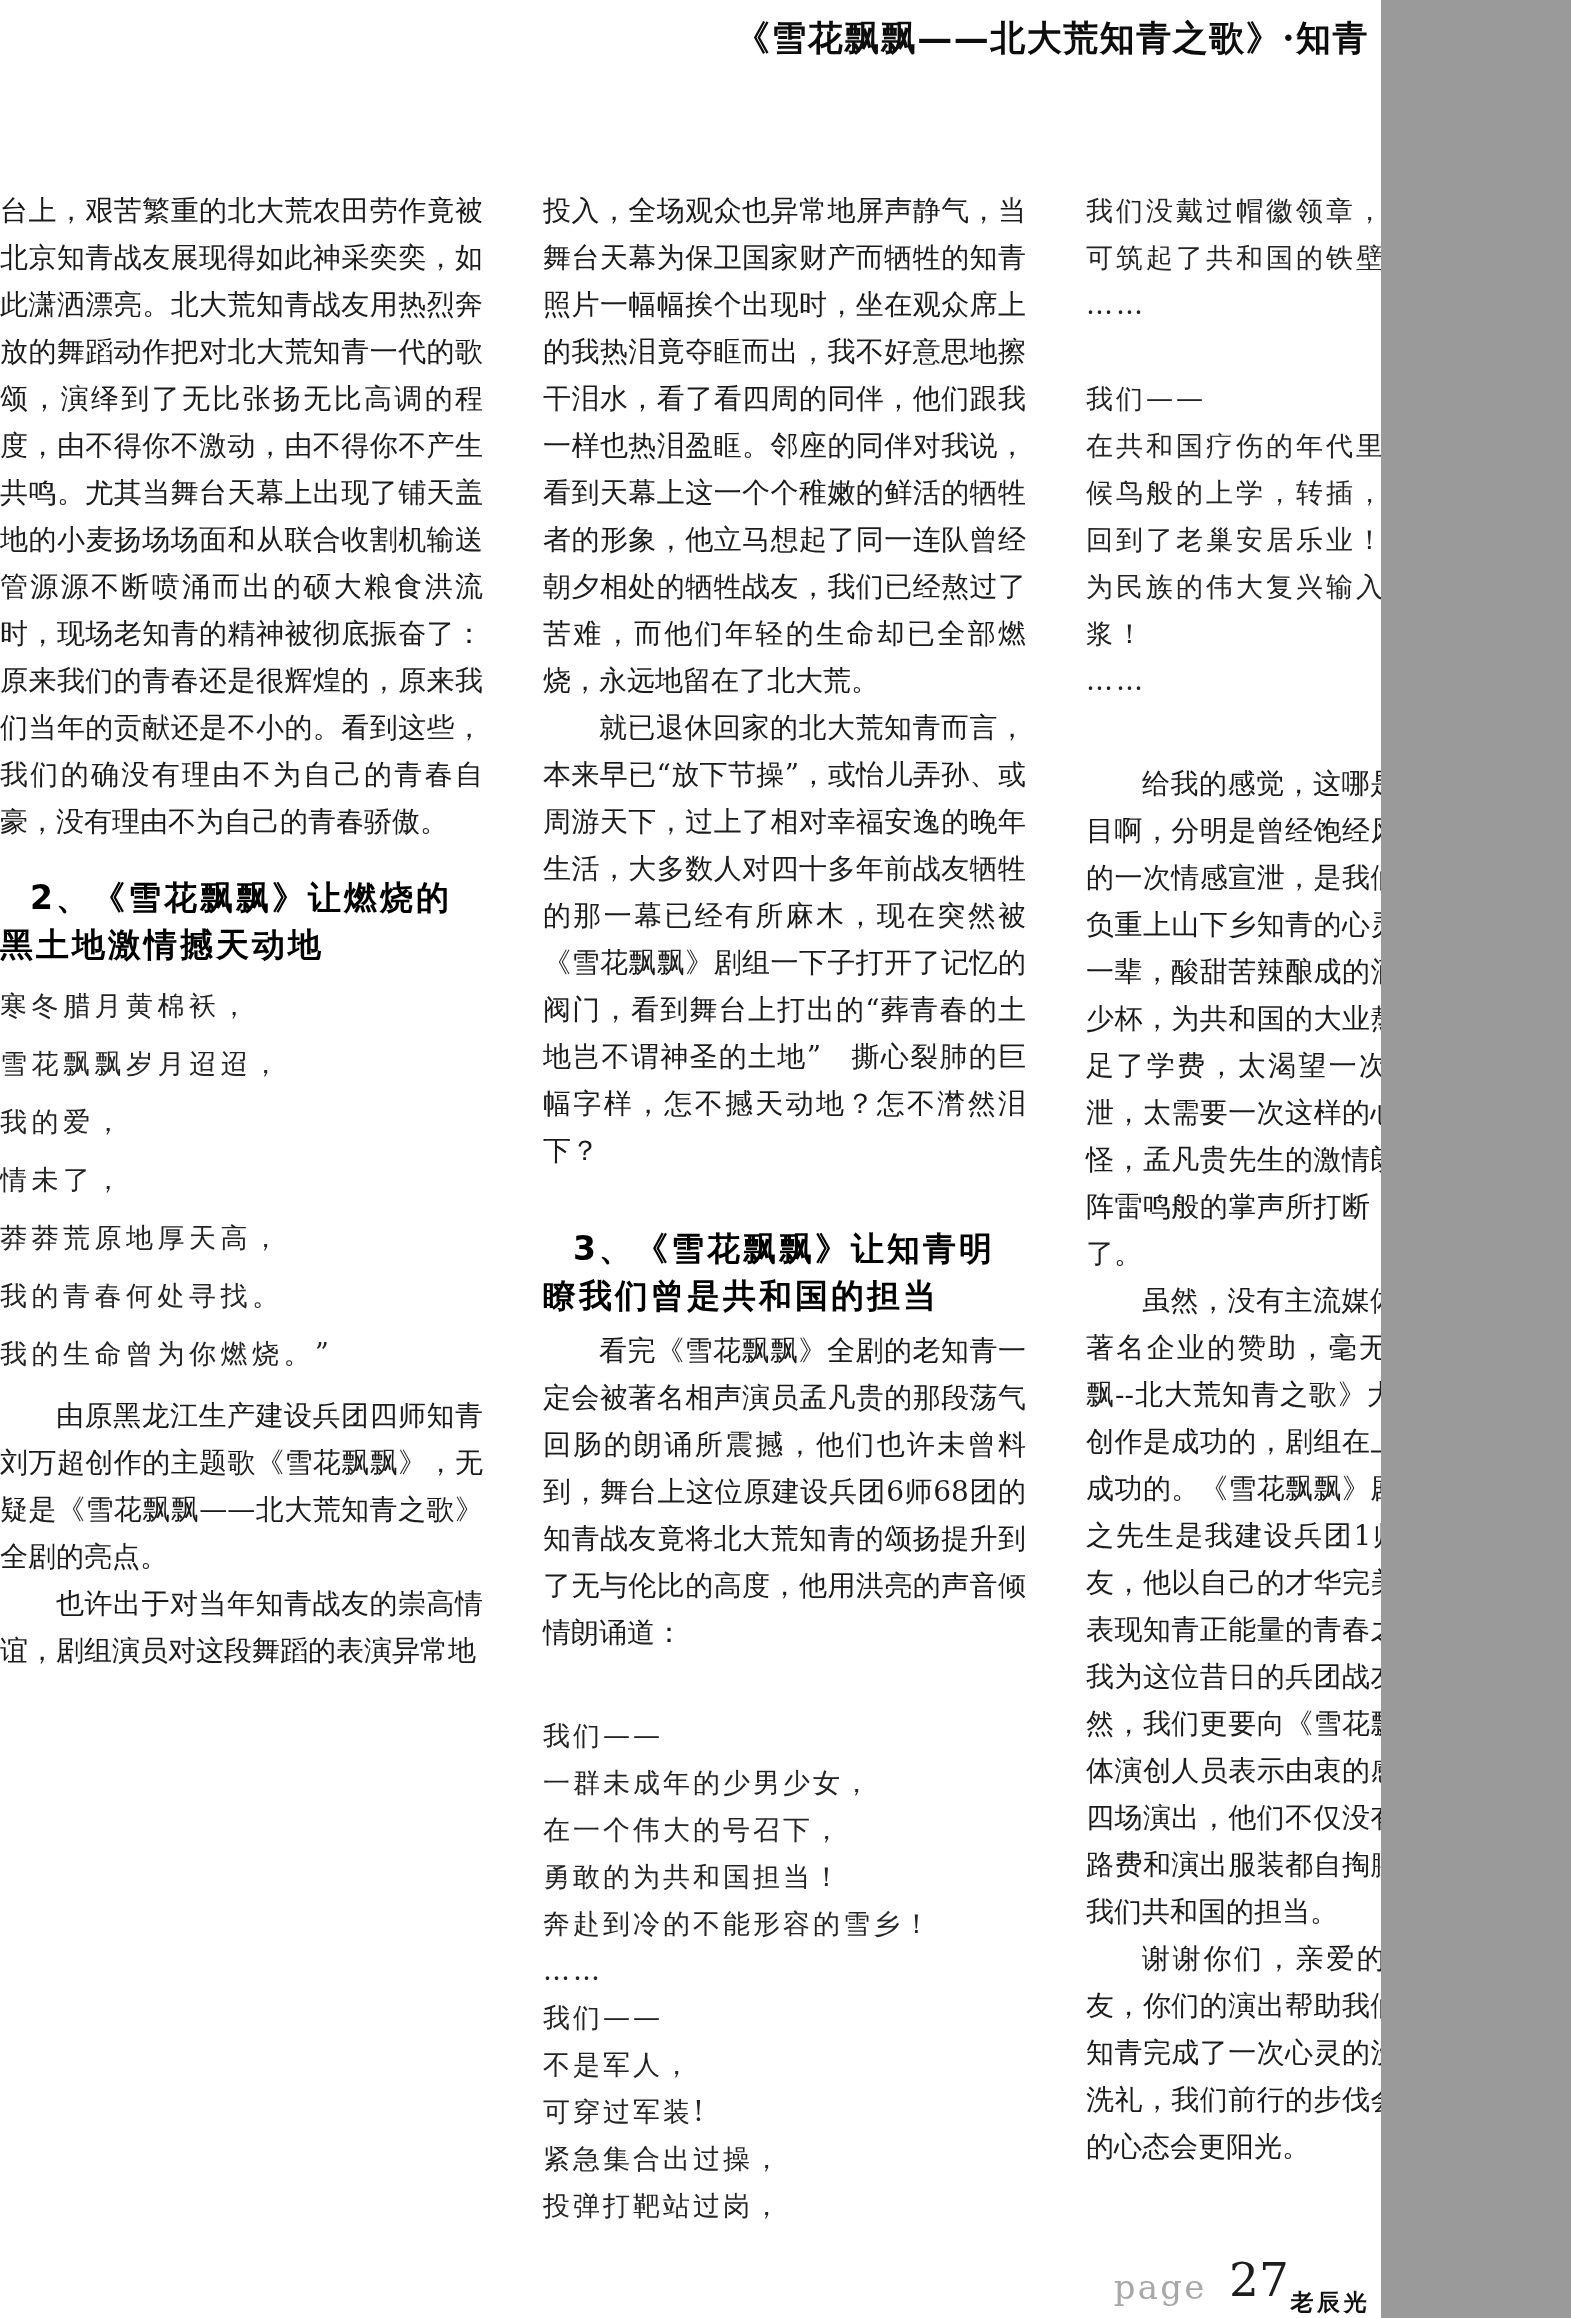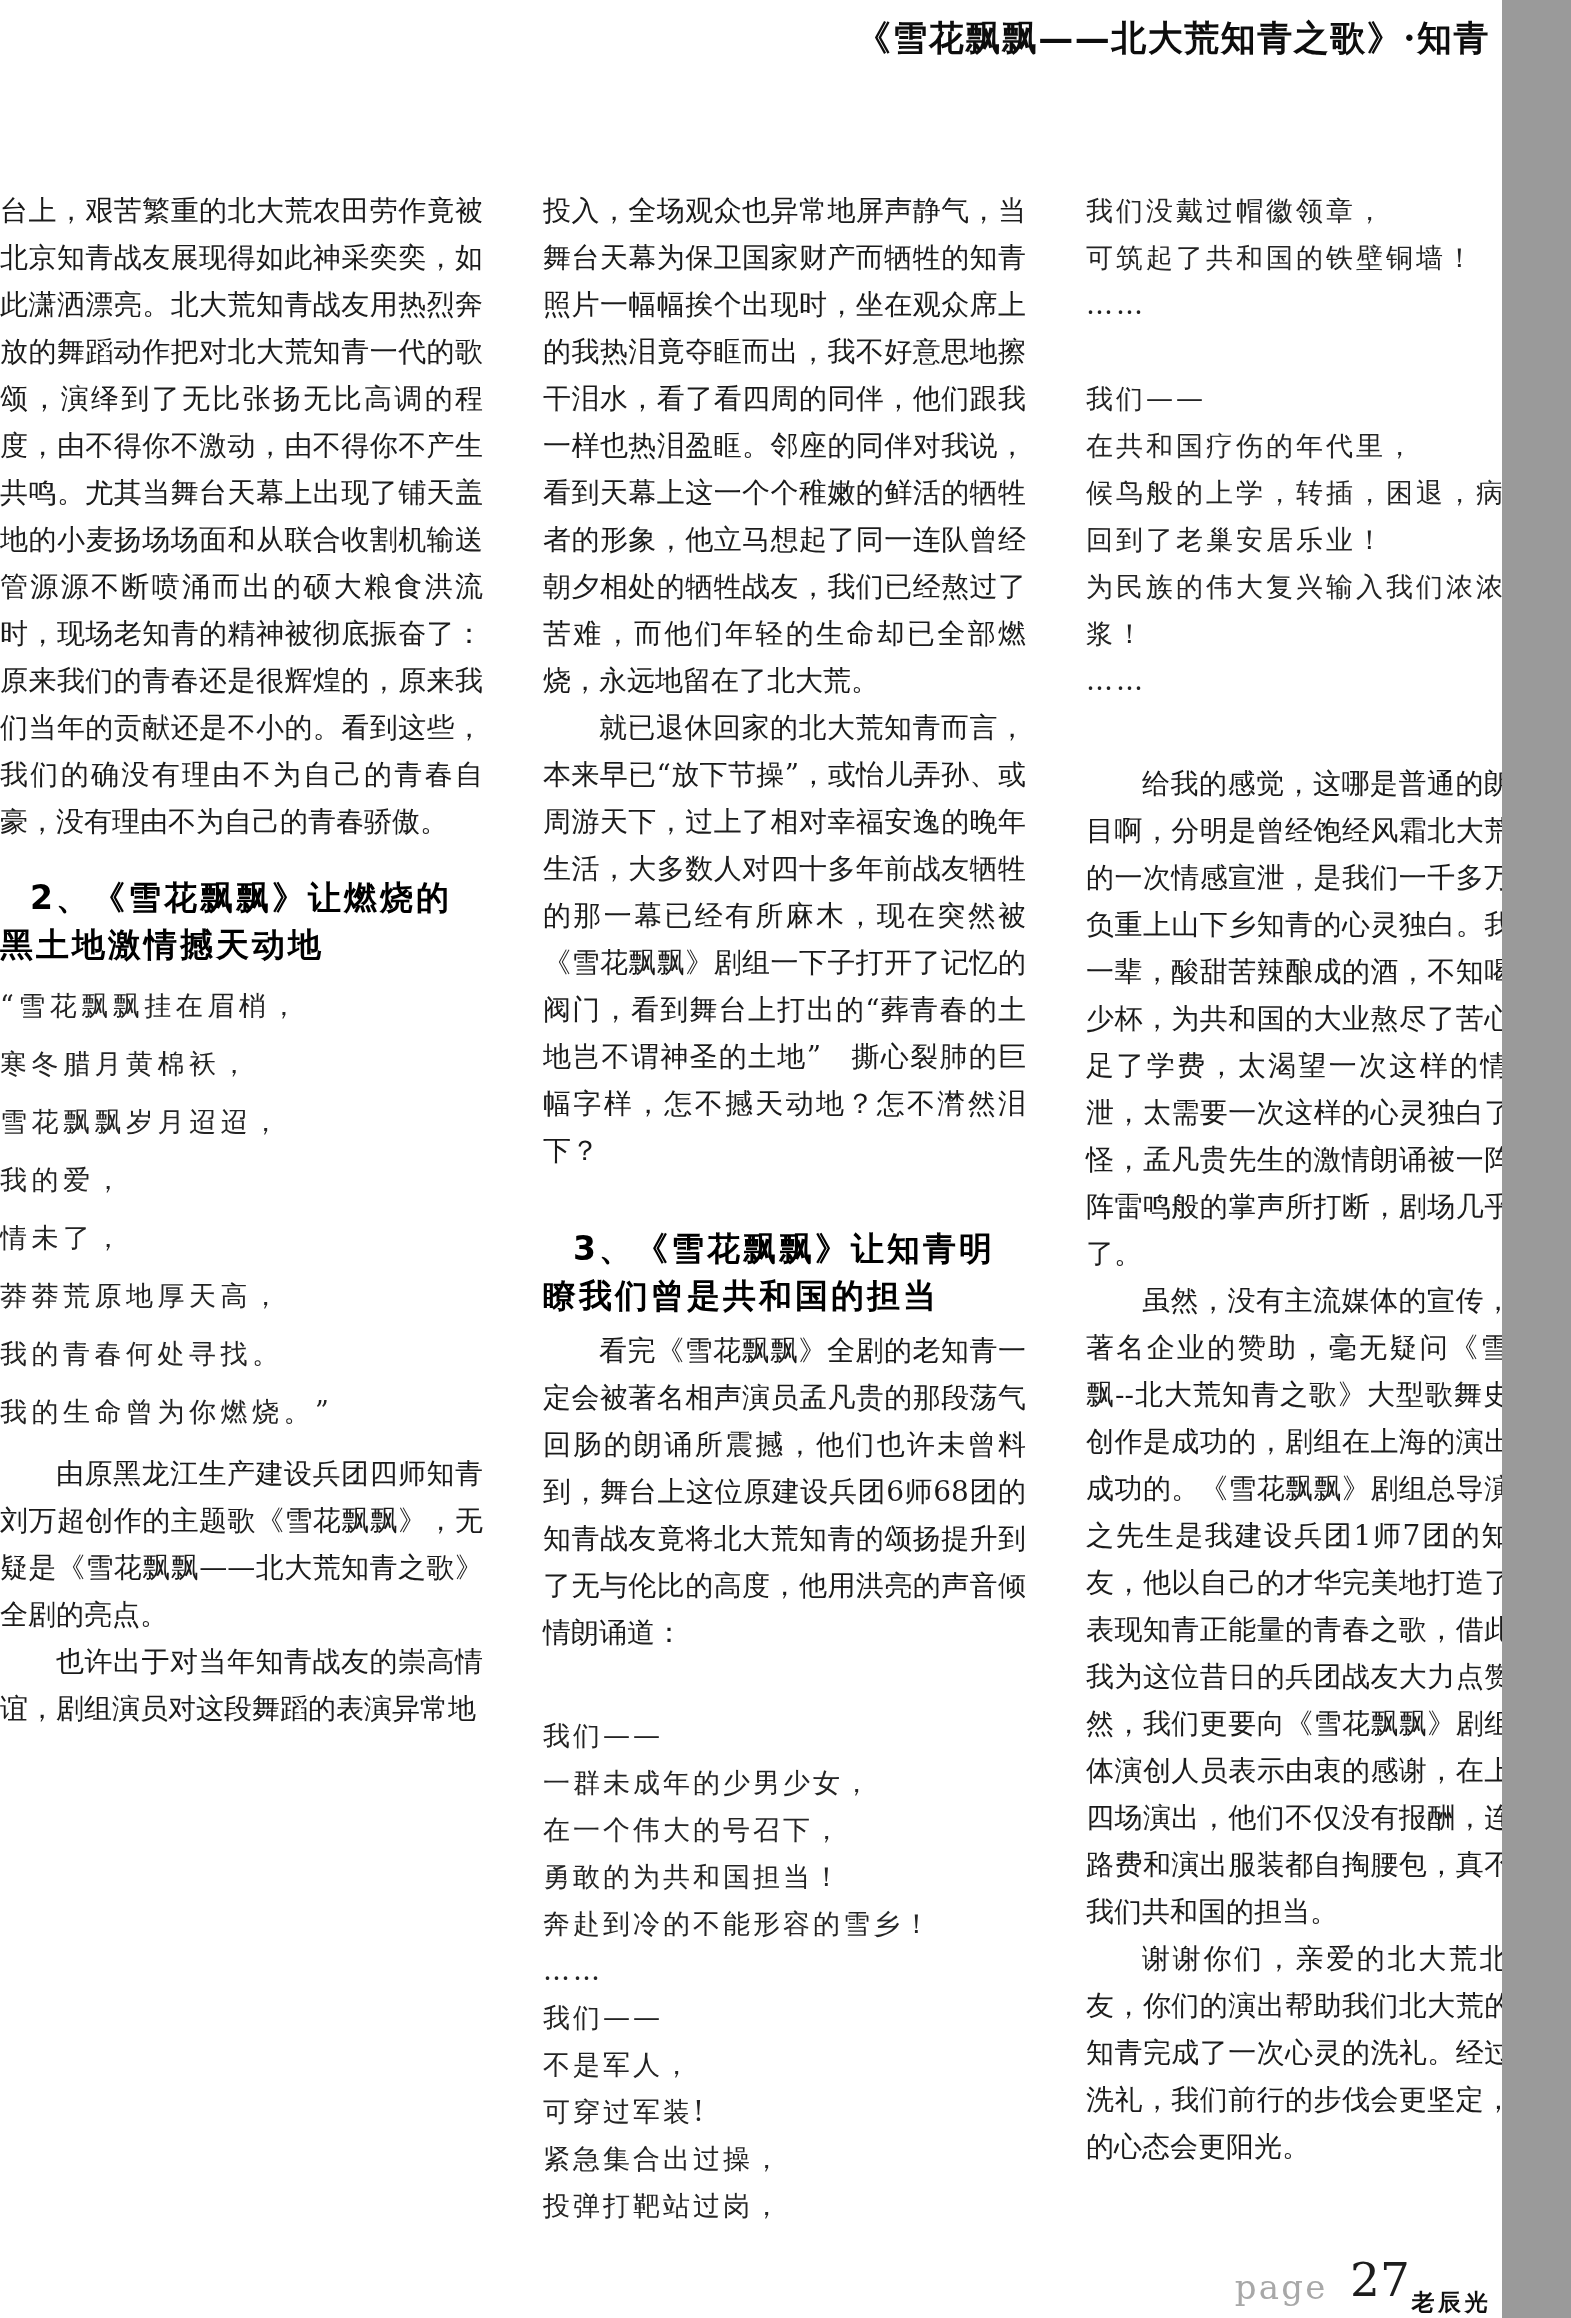--- a/index.html
+++ b/index.html
@@ -1,18 +1,18 @@
 <!DOCTYPE html>
 <html style="font-size:12px"><head>
 <meta charset="utf-8">
 <style>
   html,body{margin:0;padding:0;background:#9a9a9a;}
   .page{
     position:relative;
-    width:1502px;height:2319px;
+    width:1381px;height:2319px;
     background:#ffffff;
     overflow:hidden;
     font-family:"DejaVu Serif","Liberation Serif",serif;
     color:#1b1b1b;
   }
   .header-title{
     position:absolute;top:15px;right:12px;
     font-size:35px;font-weight:700;color:#0d0d0d;
     letter-spacing:1.5px;white-space:nowrap;
   }
@@ -58,21 +58,20 @@
 <body>
 
 <div class="page">
   <div class="header-title">《雪花飘飘——北大荒知青之歌》·知青</div>
 
   <div id="columns">
       <div class="col">
         <p class="body-para">台上，艰苦繁重的北大荒农田劳作竟被北京知青战友展现得如此神采奕奕，如此潇洒漂亮。北大荒知青战友用热烈奔放的舞蹈动作把对北大荒知青一代的歌颂，演绎到了无比张扬无比高调的程度，由不得你不激动，由不得你不产生共鸣。尤其当舞台天幕上出现了铺天盖地的小麦扬场场面和从联合收割机输送管源源不断喷涌而出的硕大粮食洪流时，现场老知青的精神被彻底振奋了：原来我们的青春还是很辉煌的，原来我们当年的贡献还是不小的。看到这些，我们的确没有理由不为自己的青春自豪，没有理由不为自己的青春骄傲。</p>
         <h2 class="section-heading">2、《雪花飘飘》让燃烧的黑土地激情撼天动地</h2>
         <div class="poem song">
-          <div class="poem-line">“雪花飘飘挂在眉梢，</div>
           <div class="poem-line">寒冬腊月黄棉袄，</div>
           <div class="poem-line">雪花飘飘岁月迢迢，</div>
           <div class="poem-line">我的爱，</div>
           <div class="poem-line">情未了，</div>
           <div class="poem-line">莽莽荒原地厚天高，</div>
           <div class="poem-line">我的青春何处寻找。</div>
           <div class="poem-line">我的生命曾为你燃烧。”</div>
         </div>
         <p class="body-para indent">由原黑龙江生产建设兵团四师知青刘万超创作的主题歌《雪花飘飘》，无疑是《雪花飘飘——北大荒知青之歌》全剧的亮点。</p>
         <p class="body-para indent">也许出于对当年知青战友的崇高情谊，剧组演员对这段舞蹈的表演异常地</p>

